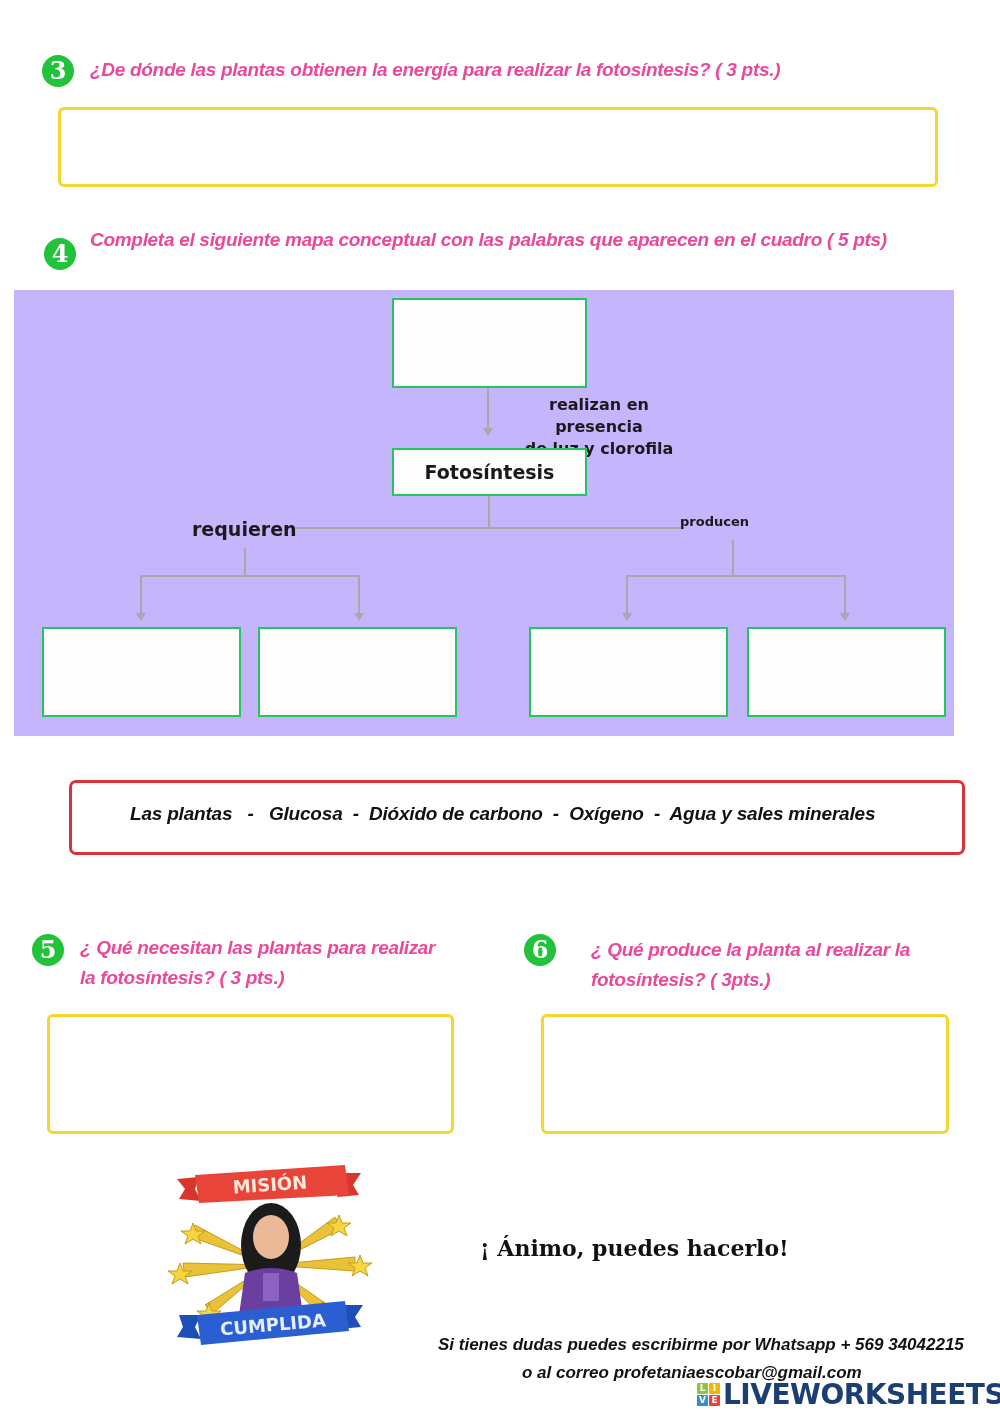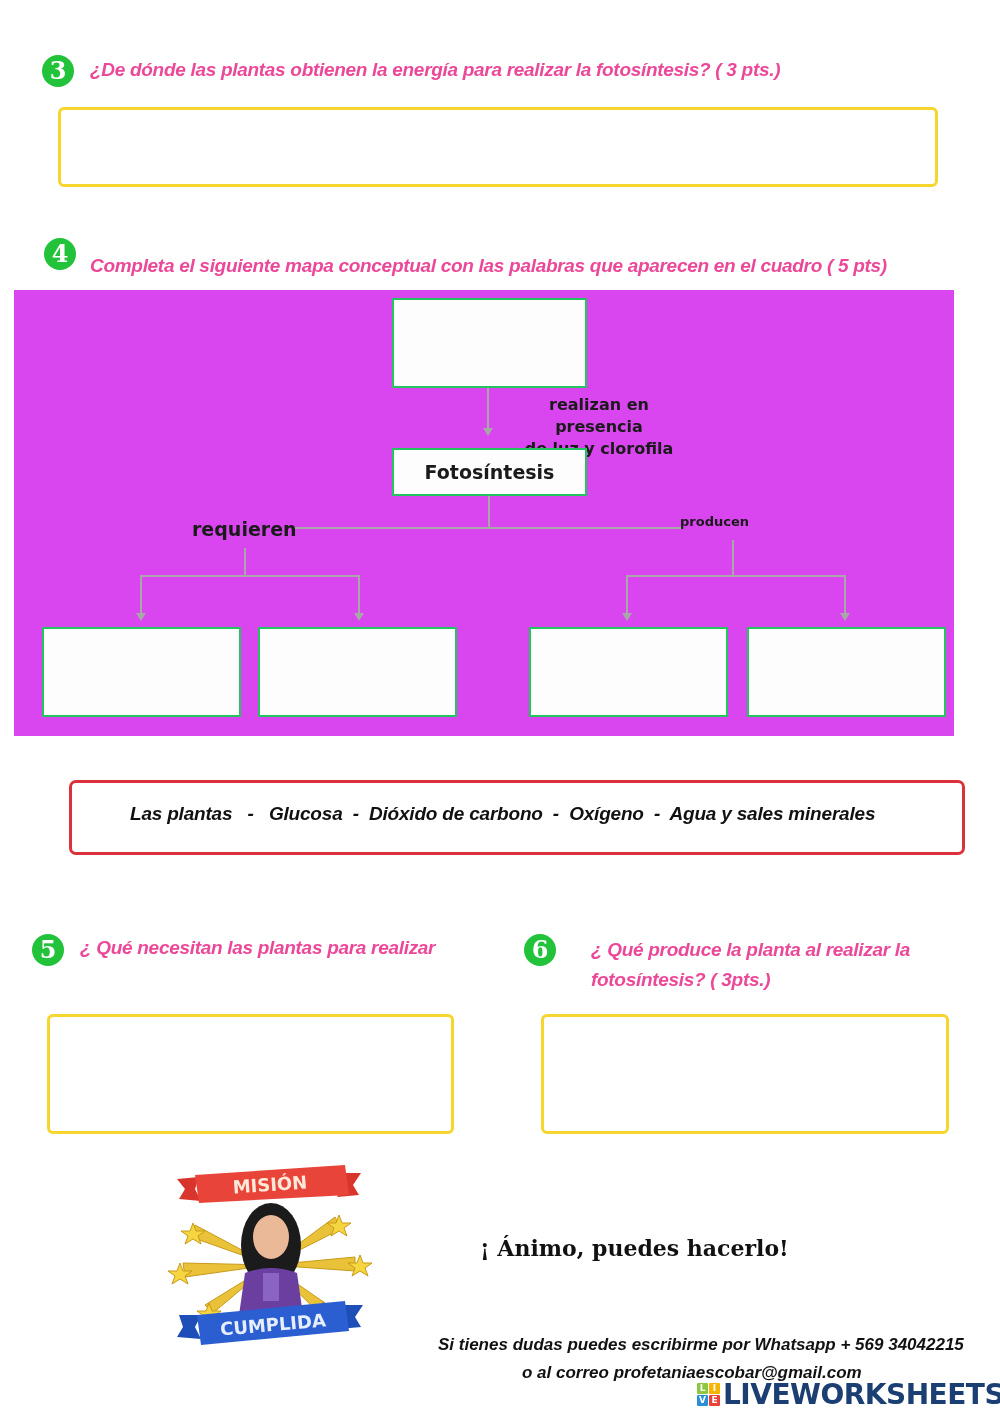--- a/index.html
+++ b/index.html
@@ -6,21 +6,21 @@
     body { width: 1000px; height: 1414px; position: relative; overflow: hidden; font-family: "Liberation Sans", sans-serif; color: #111; }
 
     .badge { position: absolute; width: 32px; height: 32px; border-radius: 50%; background: #22c23a; color: #fff;
       font-family: "DejaVu Serif", serif; font-weight: bold; font-size: 24px; line-height: 32px; text-align: center; }
 
     .q-text { position: absolute; font-family: "Liberation Sans Narrow", "Liberation Sans", sans-serif; font-style: italic; font-weight: bold;
       font-size: 19px; color: #ec4899; letter-spacing: -0.3px; transform-origin: left center; line-height: 30px; }
 
     .answer-box { position: absolute; border: 3px solid #f5d52e; border-radius: 6px; background: #fff; box-sizing: border-box; }
 
-    .map-area { position: absolute; left: 14px; top: 290px; width: 940px; height: 446px; background: #d946ef; }
+    .map-area { position: absolute; left: 14px; top: 290px; width: 940px; height: 446px; background: #c4b5fd; }
     .map-box { position: absolute; border: 2px solid #22c55e; background: #fdfdfd; box-sizing: border-box; }
     .map-line { position: absolute; background: #a8a8a8; }
     .arrowhead { position: absolute; width: 0; height: 0; border-left: 5px solid transparent; border-right: 5px solid transparent; border-top: 8px solid #a8a8a8; }
     .map-label { position: absolute; font-family: "DejaVu Sans", sans-serif; font-weight: bold; color: #1a1a1a; }
 
     .word-bank { position: absolute; left: 69px; top: 780px; width: 896px; height: 75px; border: 3px solid #d9323a; border-radius: 7px; box-sizing: border-box; }
     .word-bank-text { position: absolute; left: 58px; top: 20px; font-style: italic; font-weight: bold; font-size: 19px; white-space: pre; color: #111; letter-spacing: -0.2px; }
 
     .sticker { position: absolute; left: 165px; top: 1155px; width: 210px; height: 200px; }
 
@@ -33,21 +33,21 @@
     .lw-text { font-family: "DejaVu Sans", sans-serif; font-weight: bold; font-size: 28px; color: #1c3f73; letter-spacing: -0.5px; }
   </style>
 </head>
 <body>
 
 <div class="badge" style="left:42px; top:55px;">3</div>
 <div class="q-text" style="left:90px; top:55px;">¿De dónde las plantas obtienen la energía para realizar la fotosíntesis? ( 3 pts.)</div>
 <div class="answer-box" style="left:58px; top:107px; width:880px; height:80px;"></div>
 
 <div class="badge" style="left:44px; top:238px;">4</div>
-<div class="q-text" style="left:90px; top:251px;">Completa el siguiente mapa conceptual con las palabras que aparecen en el cuadro ( 5 pts)</div>
+<div class="q-text" style="left:90px; top:225px;">Completa el siguiente mapa conceptual con las palabras que aparecen en el cuadro ( 5 pts)</div>
 
 <div class="map-area">
 
   <div class="map-box" style="left:378px; top:8px; width:195px; height:90px;"></div>
   <div class="map-line" style="left:473px; top:98px; width:2px; height:44px;"></div>
   <div class="arrowhead" style="left:469px; top:138px;"></div>
   <div class="map-label" style="left:495px; top:104px; font-size:16px; line-height:22px; text-align:center; width:180px;">
     <div>realizan en presencia</div>
     <div>de luz y clorofila</div>
   </div>
@@ -82,20 +82,21 @@
   <div class="map-box" style="left:733px; top:337px; width:199px; height:90px;"></div>
 </div>
 
 <div class="word-bank">
   <div class="word-bank-text">Las plantas   -   Glucosa  -  Dióxido de carbono  -  Oxígeno  -  Agua y sales minerales</div>
 </div>
 
 <div class="badge" style="left:32px; top:934px;">5</div>
 <div class="q-text" style="left:80px; top:933px;">
   <div>¿ Qué necesitan las plantas para realizar</div>
+  <div>la fotosíntesis? ( 3 pts.)</div>
 </div>
 <div class="answer-box" style="left:47px; top:1014px; width:407px; height:120px;"></div>
 
 <div class="badge" style="left:524px; top:934px;">6</div>
 <div class="q-text" style="left:591px; top:935px;">
   <div>¿ Qué produce la planta al realizar la</div>
   <div>fotosíntesis? ( 3pts.)</div>
 </div>
 <div class="answer-box" style="left:541px; top:1014px; width:408px; height:120px;"></div>
 

